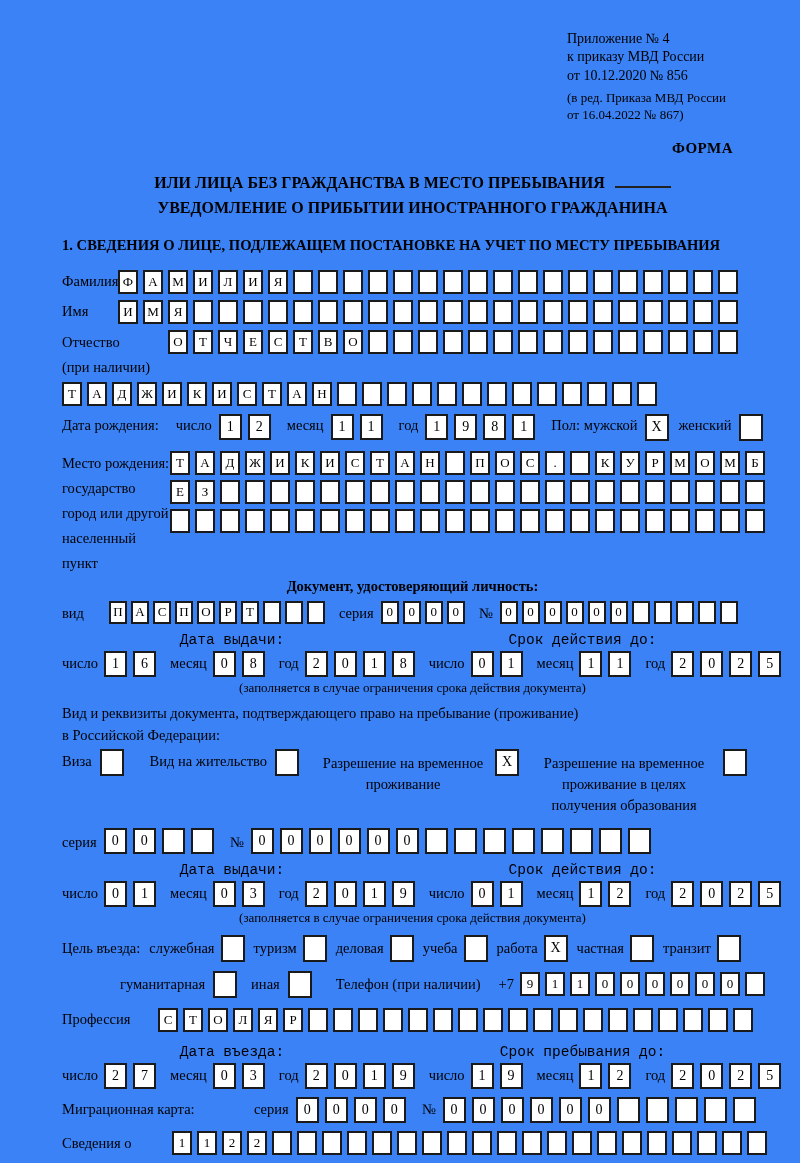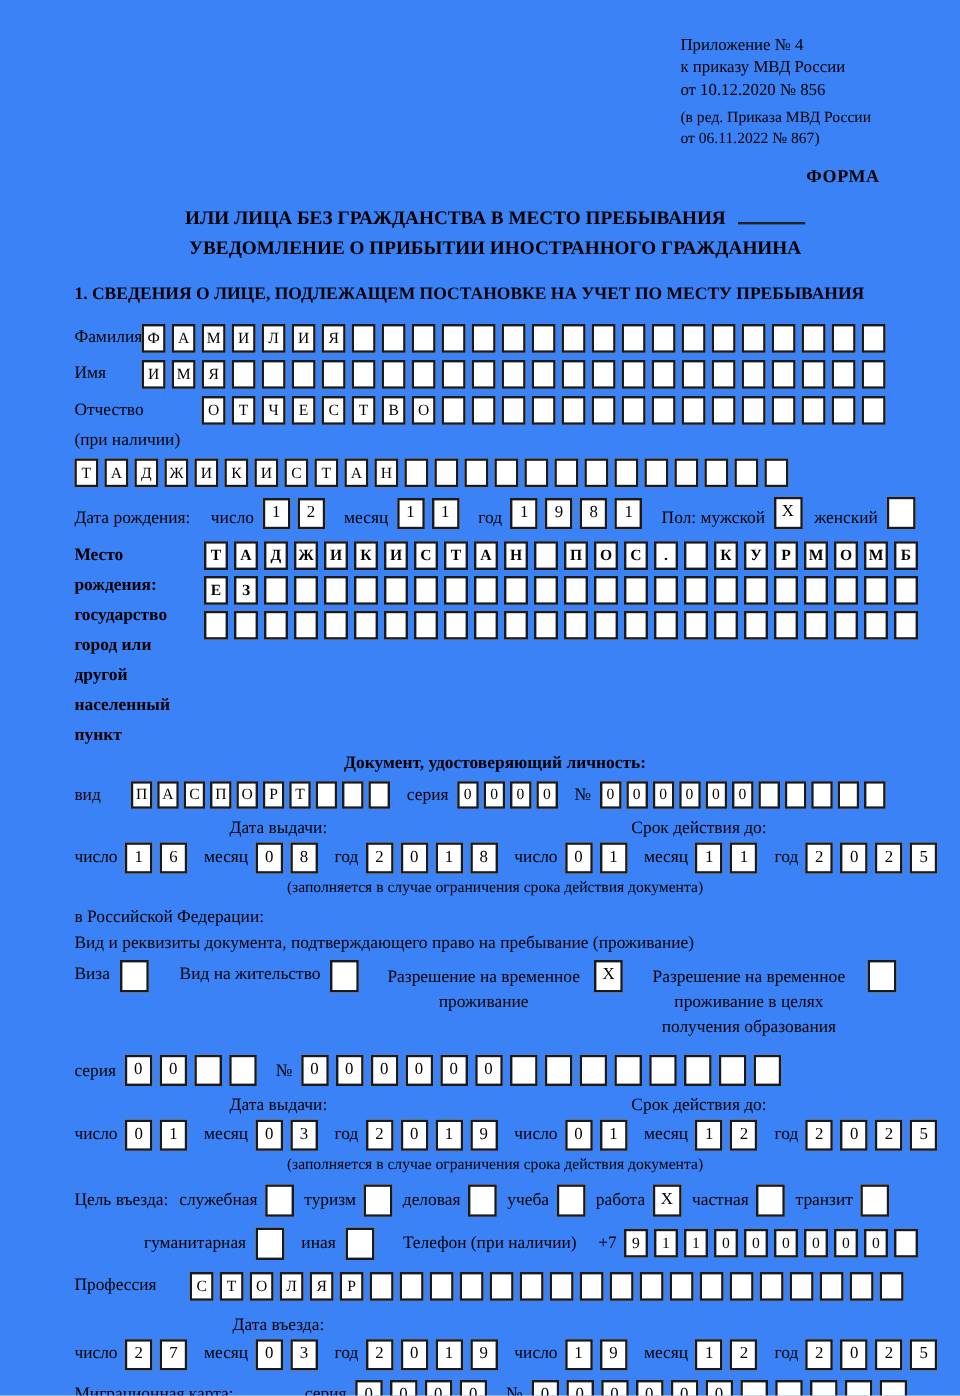--- a/index.html
+++ b/index.html
@@ -43,21 +43,21 @@
   .w-prof { width:96px; }
   .w-rep { width:110px; }
 
   .inlbl { flex:none; padding-top:3px; margin:0 7px 0 10px; }
   .inlbl.first { margin-left:0; }
 
   .stackrows .cellrow { margin-bottom:5px; }
 
   .dochead { text-align:center; font-weight:bold; font-size:14.5px; margin:2px 0 6px; }
 
-  .duo-labels { display:flex; margin-bottom:3px; }
+  .duo-labels { display:flex; margin-bottom:3px;font-family:Liberation Mono, monospace; }
   .duo-labels .l { width:340px; text-align:center; }
   .duo-labels .r { flex:1; text-align:center; }
   .duo-dates { display:flex; justify-content:space-between; padding-right:14px; margin-bottom:3px; }
   .dategroup { display:flex; align-items:center; }
   .dategroup .dlabel { margin-right:6px; }
   .dategroup .cellrow { margin-right:8px; }
   .note { font-size:13px; text-align:center; margin-bottom:9px; }
 
   .plain { margin-bottom:5px; }
 
@@ -82,21 +82,21 @@
 <body>
 
 <div class="page">
 
   <div class="annex">
     <div>Приложение № 4</div>
     <div>к приказу МВД России</div>
     <div>от 10.12.2020 № 856</div>
     <div class="rev">
       <div>(в ред. Приказа МВД России</div>
-      <div>от 06.11.2022 № 867)</div>
+      <div>от 16.04.2022 № 867)</div>
     </div>
   </div>
 
   <div class="forma">ФОРМА</div>
 
   <div class="title">
     <div><span>ИЛИ ЛИЦА БЕЗ ГРАЖДАНСТВА В МЕСТО ПРЕБЫВАНИЯ</span><span class="blankline"></span></div>
     <div>УВЕДОМЛЕНИЕ О ПРИБЫТИИ ИНОСТРАННОГО ГРАЖДАНИНА</div>
   </div>
 
@@ -218,21 +218,21 @@
         <span class="cell"></span>
         <span class="cell"></span>
         <span class="cell"></span>
         <span class="cell"></span>
         <span class="cell"></span>
         <span class="cell"></span>
         <span class="cell"></span>
       </span>
   </div>
 
-  <div class="frow" style="margin-bottom:10px; align-items:flex-end;">
+  <div class="frow" style="margin-bottom:10px; align-items:flex-start;">
     <span class="inlbl first">Дата рождения:</span>
     <span class="inlbl">число</span>
     <span class="cellrow lg">
         <span class="cell">1</span>
         <span class="cell">2</span>
       </span>
     <span class="inlbl">месяц</span>
     <span class="cellrow lg">
         <span class="cell">1</span>
         <span class="cell">1</span>
@@ -247,21 +247,21 @@
     <span class="inlbl">Пол: мужской</span>
     <span class="cellrow cb">
         <span class="cell">X</span>
       </span>
     <span class="inlbl">женский</span>
     <span class="cellrow cb">
         <span class="cell"></span>
       </span>
   </div>
 
-  <div class="frow" style="margin-bottom:2px;font-weight:bold;">
+  <div class="frow" style="margin-bottom:2px;">
     <span class="lblcol w-place">
       <div>Место рождения:</div>
       <div>государство</div>
       <div>город или другой</div>
       <div>населенный пункт</div>
     </span>
     <span class="stackrows">
       <span class="cellrow">
           <span class="cell">Т</span>
           <span class="cell">А</span>
@@ -421,22 +421,22 @@
       <span class="cellrow lg">
           <span class="cell">2</span>
           <span class="cell">0</span>
           <span class="cell">2</span>
           <span class="cell">5</span>
         </span>
     </span>
   </div>
   <div class="note">(заполняется в случае ограничения срока действия документа)</div>
 
+  <div class="plain">Вид и реквизиты документа, подтверждающего право на пребывание (проживание)</div>
   <div class="plain">в Российской Федерации:</div>
-  <div class="plain">Вид и реквизиты документа, подтверждающего право на пребывание (проживание)</div>
 
   <div class="permits">
     <span class="txt">Виза</span>
     <span class="cellrow cb" style="margin-right:26px;">
         <span class="cell"></span>
       </span>
     <span class="txt">Вид на жительство</span>
     <span class="cellrow cb" style="margin-right:20px;">
         <span class="cell"></span>
       </span>
@@ -605,20 +605,21 @@
         <span class="cell"></span>
         <span class="cell"></span>
         <span class="cell"></span>
         <span class="cell"></span>
         <span class="cell"></span>
       </span>
   </div>
 
   <div class="duo-labels">
     <span class="l">Дата въезда:</span>
+    <span class="r">Срок пребывания до:</span>
   </div>
   <div class="duo-dates" style="margin-bottom:8px;">
     <span class="dategroup">
       <span class="dlabel">число</span>
       <span class="cellrow lg">
           <span class="cell">2</span>
           <span class="cell">7</span>
         </span>
       <span class="dlabel">месяц</span>
       <span class="cellrow lg">

